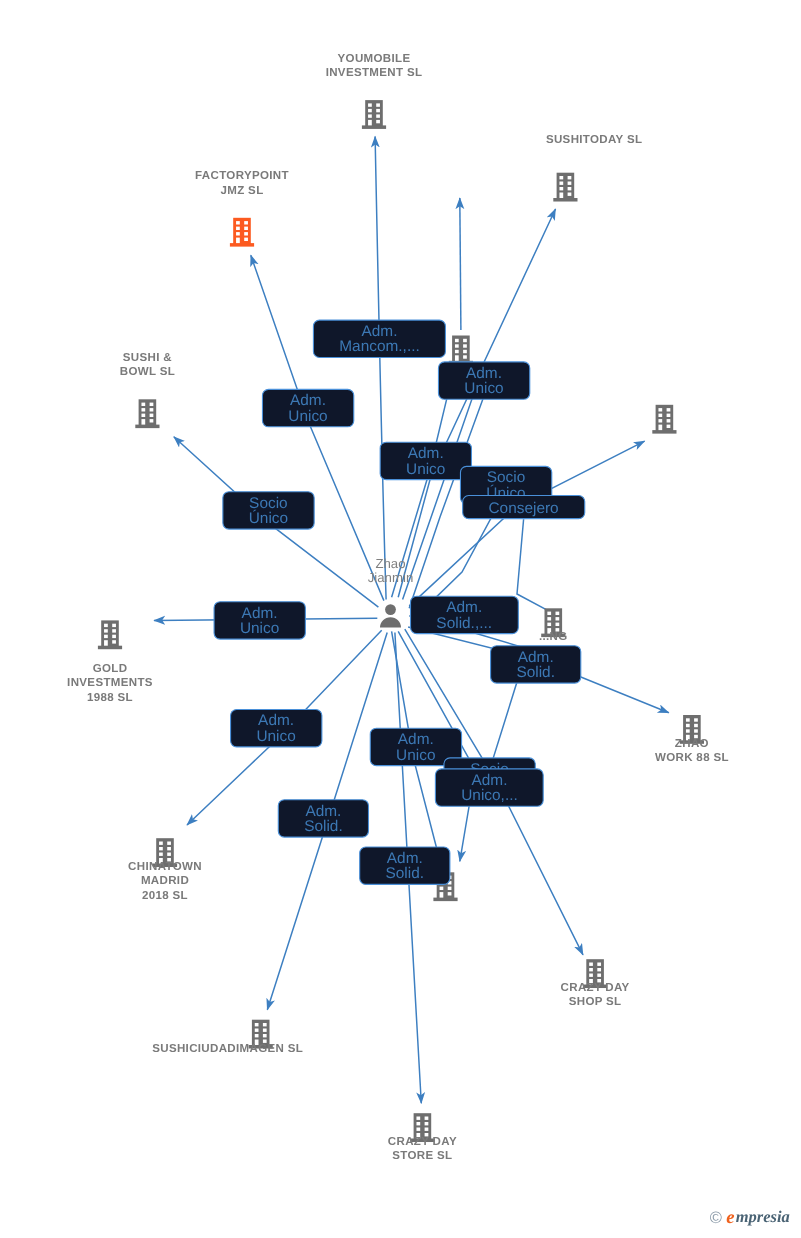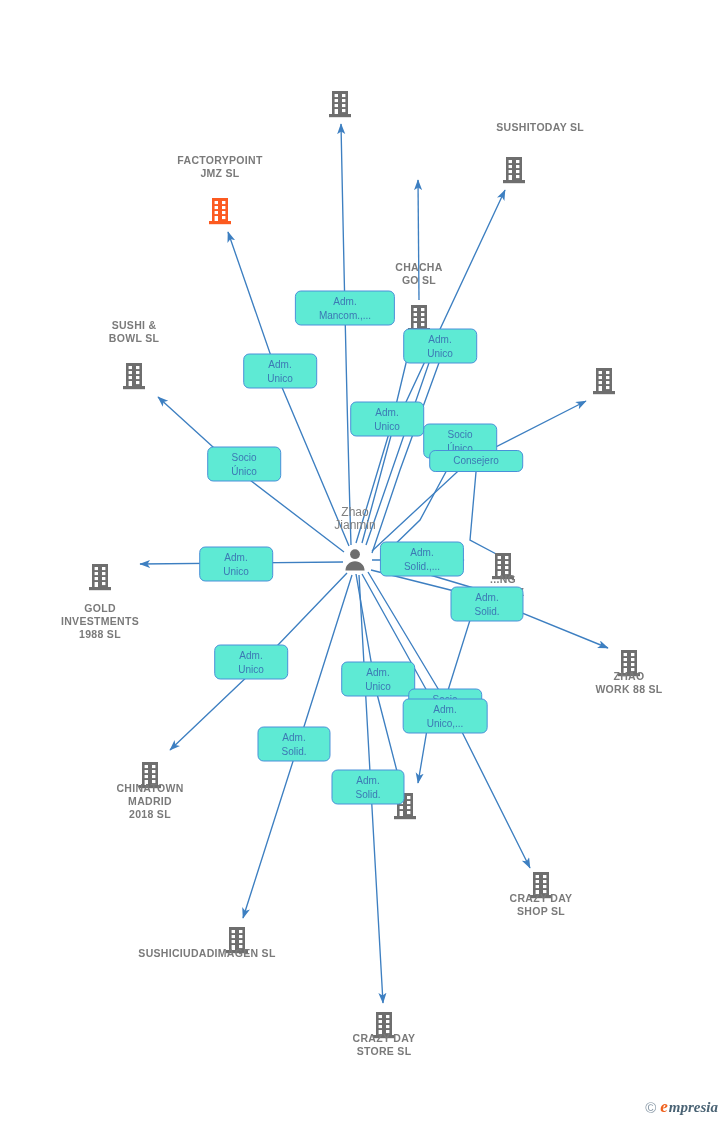--- a/index.html
+++ b/index.html
@@ -9,22 +9,22 @@
 
   .node{position:absolute;transform:translate(-50%,-50%);text-align:center;
         width:140px;pointer-events:auto;}
   .node .cap{font-size:10.5px;line-height:13px;color:#7a7a7a;font-weight:bold;
         letter-spacing:.3px;white-space:pre-line;}
   .node .cap.wide{width:200px;margin-left:-30px;}
   .node .ico{display:block;margin:0 auto;}
   .node.person .cap{font-weight:normal;font-size:12px;color:#808080;letter-spacing:0;}
 
   .elabel{position:absolute;transform:translate(-50%,-50%);
-      background:#5eead4;border:1.3px solid #4a90d9;border-radius:6px;
-      color:#3c78b4;font-size:10px;line-height:13.5px;text-align:center;
+      background:#0f172a;border:1.3px solid #4a90d9;border-radius:6px;
+      color:#3c78b4;font-size:14px;line-height:13.5px;text-align:center;
       padding:3px 23px;white-space:pre-line;box-sizing:border-box;}
   .elabel.single{line-height:14px;}
 
   .wm{position:absolute;right:10px;bottom:8px;display:flex;align-items:center;
       gap:4px;font-size:15px;}
   .wm .c{color:#8a9aa8;font-size:15px;}
   .wm .e{color:#f0621e;font-style:italic;font-weight:bold;font-size:17px;
       font-family:"Liberation Serif",serif;}
   .wm .rest{color:#4a6374;font-style:italic;font-weight:bold;font-size:15px;
       font-family:"Liberation Serif",serif;margin-left:-3px;}
@@ -91,20 +91,22 @@
             <rect x="8.6" y="10" width="3.4" height="3.1"></rect>
             <rect x="16" y="10" width="3.4" height="3.1"></rect>
             <rect x="8.6" y="15" width="3.4" height="3.1"></rect>
             <rect x="16" y="15" width="3.4" height="3.1"></rect>
             <rect x="8.6" y="20" width="3.4" height="5"></rect>
             <rect x="16" y="20" width="3.4" height="3.1"></rect>
           </g>
         </svg>
       </div>
       <div class="node" style="left: 340px; top: 104px;">
+        <div class="cap" style="position: absolute; left: 0px; right: 0px; top: -42px;">YOUMOBILE
+INVESTMENT SL</div>
         <svg class="ico" width="28" height="30" viewBox="0 0 28 30">
           <rect x="6" y="2" width="16" height="24" fill="#6e6e6e"></rect>
           <rect x="3" y="25" width="22" height="3.2" fill="#6e6e6e"></rect>
           <g fill="#ffffff">
             <rect x="8.6" y="5" width="3.4" height="3.1"></rect>
             <rect x="16" y="5" width="3.4" height="3.1"></rect>
             <rect x="8.6" y="10" width="3.4" height="3.1"></rect>
             <rect x="16" y="10" width="3.4" height="3.1"></rect>
             <rect x="8.6" y="15" width="3.4" height="3.1"></rect>
             <rect x="16" y="15" width="3.4" height="3.1"></rect>
@@ -124,22 +126,20 @@
             <rect x="8.6" y="10" width="3.4" height="3.1"></rect>
             <rect x="16" y="10" width="3.4" height="3.1"></rect>
             <rect x="8.6" y="15" width="3.4" height="3.1"></rect>
             <rect x="16" y="15" width="3.4" height="3.1"></rect>
             <rect x="8.6" y="20" width="3.4" height="5"></rect>
             <rect x="16" y="20" width="3.4" height="3.1"></rect>
           </g>
         </svg>
       </div>
       <div class="node" style="left: 419px; top: 318px;">
-        <div class="cap" style="position: absolute; left: 0px; right: 0px; top: -42px;">CHACHA
-GO  SL</div>
         <svg class="ico" width="28" height="30" viewBox="0 0 28 30">
           <rect x="6" y="2" width="16" height="24" fill="#6e6e6e"></rect>
           <rect x="3" y="25" width="22" height="3.2" fill="#6e6e6e"></rect>
           <g fill="#ffffff">
             <rect x="8.6" y="5" width="3.4" height="3.1"></rect>
             <rect x="16" y="5" width="3.4" height="3.1"></rect>
             <rect x="8.6" y="10" width="3.4" height="3.1"></rect>
             <rect x="16" y="10" width="3.4" height="3.1"></rect>
             <rect x="8.6" y="15" width="3.4" height="3.1"></rect>
             <rect x="16" y="15" width="3.4" height="3.1"></rect>

